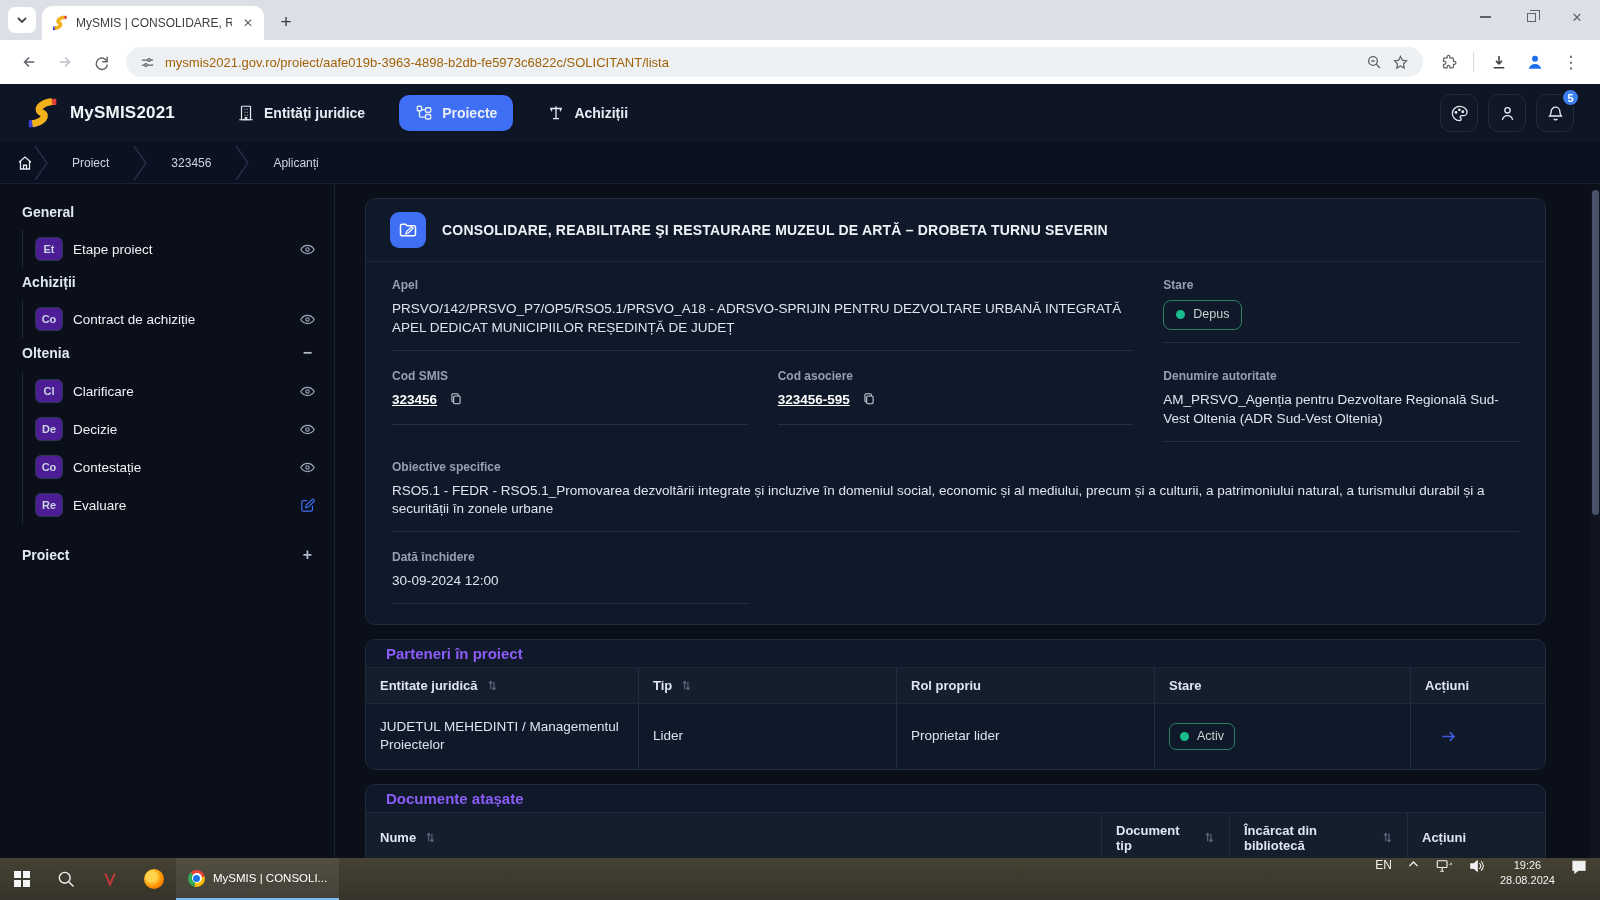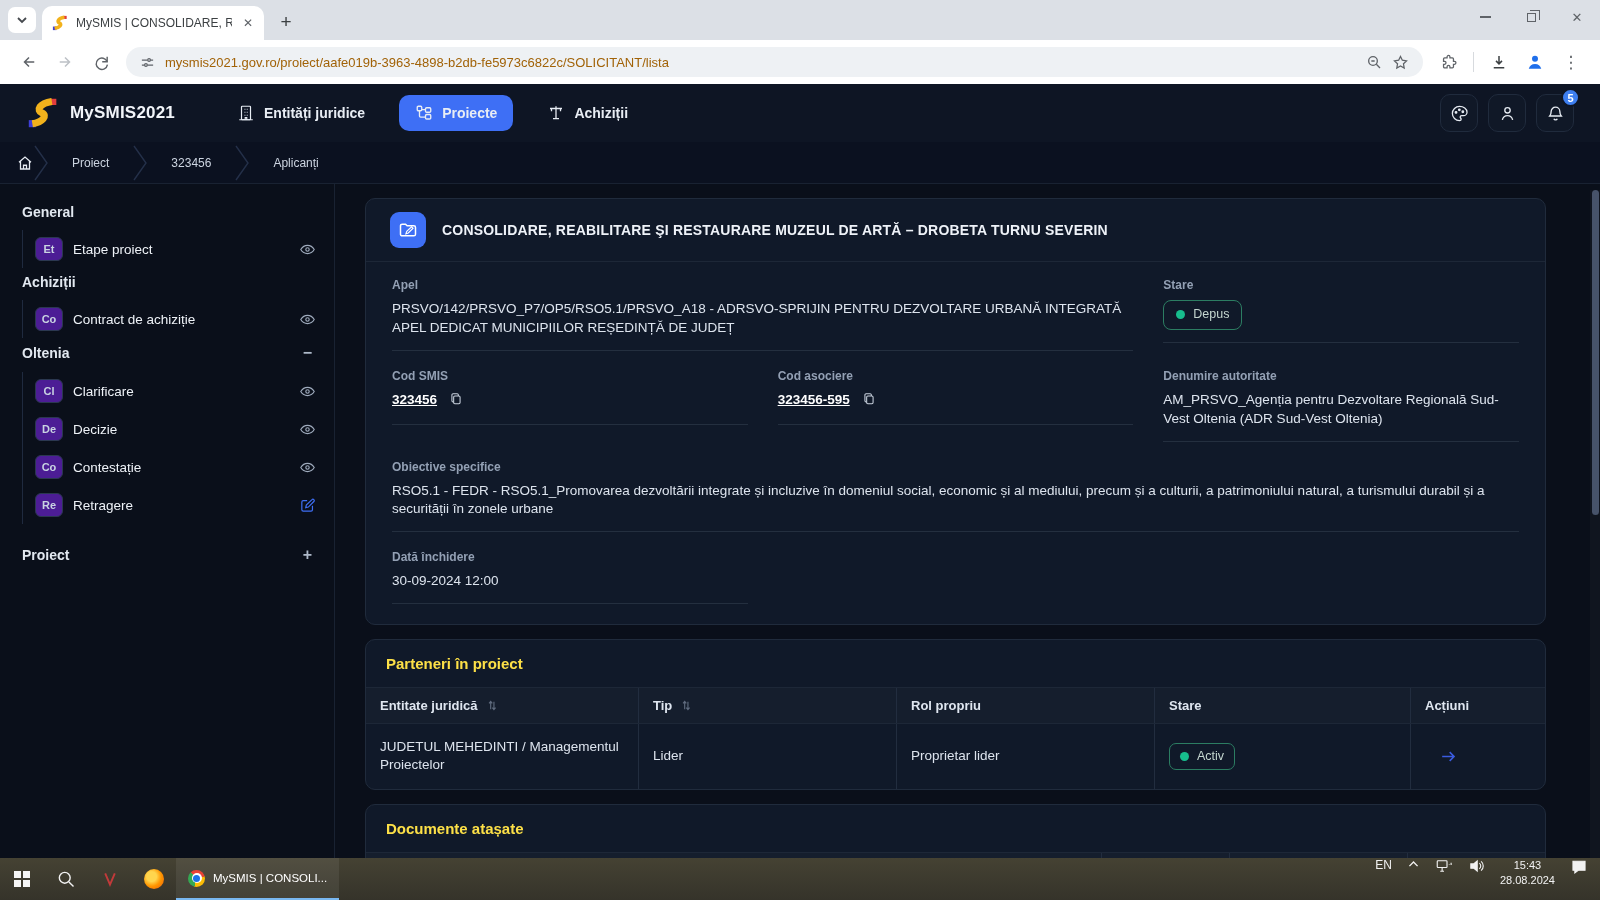--- a/index.html
+++ b/index.html
@@ -76,21 +76,21 @@
   .fields-grid { display:grid; grid-template-columns:1fr 1fr 1fr; column-gap:30px; row-gap:18px; padding:16px 26px 20px; }
   .field-label { font-size:12px; font-weight:bold; color:#93a0b4; margin-bottom:8px; }
   .field-value { font-size:13.5px; color:#dde4ee; line-height:1.4; padding-bottom:12px; border-bottom:1px solid #242f3f; }
   .span2 { grid-column:1 / 3; } .span3 { grid-column:1 / 4; }
   .code-link { color:#ffffff; font-weight:bold; text-decoration:underline; cursor:pointer; }
   .copy-icon { color:#c9d2de; margin-left:8px; vertical-align:-2px; cursor:pointer; }
   .status-pill { display:inline-flex; align-items:center; gap:8px; border:1px solid #2c7d62; border-radius:8px;
     padding:5px 12px; font-size:12.5px; color:#c4d6cf; }
   .status-dot { width:9px; height:9px; border-radius:50%; background:#17bd8d; }
 
-  .card-section-title { padding:15px 20px; font-size:15px; font-weight:bold; color:#fde047; }
+  .card-section-title { padding:5px 20px; font-size:15px; font-weight:bold; color:#8b5cf6; }
   .tbl-head { display:grid; background:#151e2d; border-top:1px solid #1d2737; border-bottom:1px solid #1d2737; }
   .partners-grid { grid-template-columns:272px 258px 258px 256px 1fr; }
   .docs-grid { grid-template-columns:735px 128px 178px 1fr; }
   .th { padding:10px 14px; font-size:13px; font-weight:bold; color:#dfe6f0; display:flex; align-items:center; gap:7px; cursor:pointer; }
   .th + .th, .td + .td { border-left:1px solid #222d3f; }
   .tbl-row { display:grid; }
   .td { padding:14px; font-size:13.5px; color:#dce3ed; line-height:1.35; display:flex; align-items:center; }
   .sort-ic { color:#5f6b7e; display:flex; }
   .status-pill.small { padding:4px 10px; border-radius:7px; }
   .row-arrow { color:#3b5ce0; display:flex; padding-left:14px; cursor:pointer; }
@@ -359,21 +359,21 @@
             <span class="side-label">Contestație</span>
             <span class="side-action">
                 <svg width="17" height="17" viewBox="0 0 24 24" fill="none" stroke="currentColor" stroke-width="1.6">
                   <path d="M2.5 12S6 6.2 12 6.2 21.5 12 21.5 12 18 17.8 12 17.8 2.5 12 2.5 12z"></path>
                   <circle cx="12" cy="12" r="2.4"></circle>
                 </svg>
               </span>
           </div>
           <div class="side-item">
             <span class="side-badge">Re</span>
-            <span class="side-label">Retragere</span>
+            <span class="side-label">Evaluare</span>
             <span class="side-action edit">
                 <svg width="17" height="17" viewBox="0 0 24 24" fill="none" stroke="currentColor" stroke-width="1.7">
                   <path d="M11.5 5H6a2 2 0 00-2 2v11a2 2 0 002 2h11a2 2 0 002-2v-5.5"></path>
                   <path d="M18.3 3.7a1.9 1.9 0 012.7 2.7L13.2 14.2 9.5 15l.8-3.7 8-7.6z"></path>
                 </svg>
               </span>
           </div>
         </div>
 
         <div class="side-section-title" style="margin-top:22px;">
@@ -574,21 +574,21 @@
             <path d="M7 17h5M9.5 12v5M19 8v.5M21.5 5.5v3"></path>
           </svg>
       </span>
       <span class="tray-item">
         <svg width="17" height="16" viewBox="0 0 24 22" fill="none" stroke="#f2f2f2" stroke-width="1.6">
             <path d="M4 8v6h4l5 4V4L8 8H4z" fill="#f2f2f2"></path>
             <path d="M16 7a5 5 0 010 8M18.5 4.5a8.5 8.5 0 010 13"></path>
           </svg>
       </span>
       <span class="clock">
-        <span>15:43</span>
+        <span>19:26</span>
         <span>28.08.2024</span>
       </span>
       <span class="tray-item">
         <svg width="18" height="17" viewBox="0 0 24 22" fill="none" stroke="#f2f2f2" stroke-width="1.6">
             <path d="M4 4h16v12h-9l-4.5 3.5V16H4V4z" fill="#f2f2f2"></path>
           </svg>
       </span>
     </div>
   </div>
 

